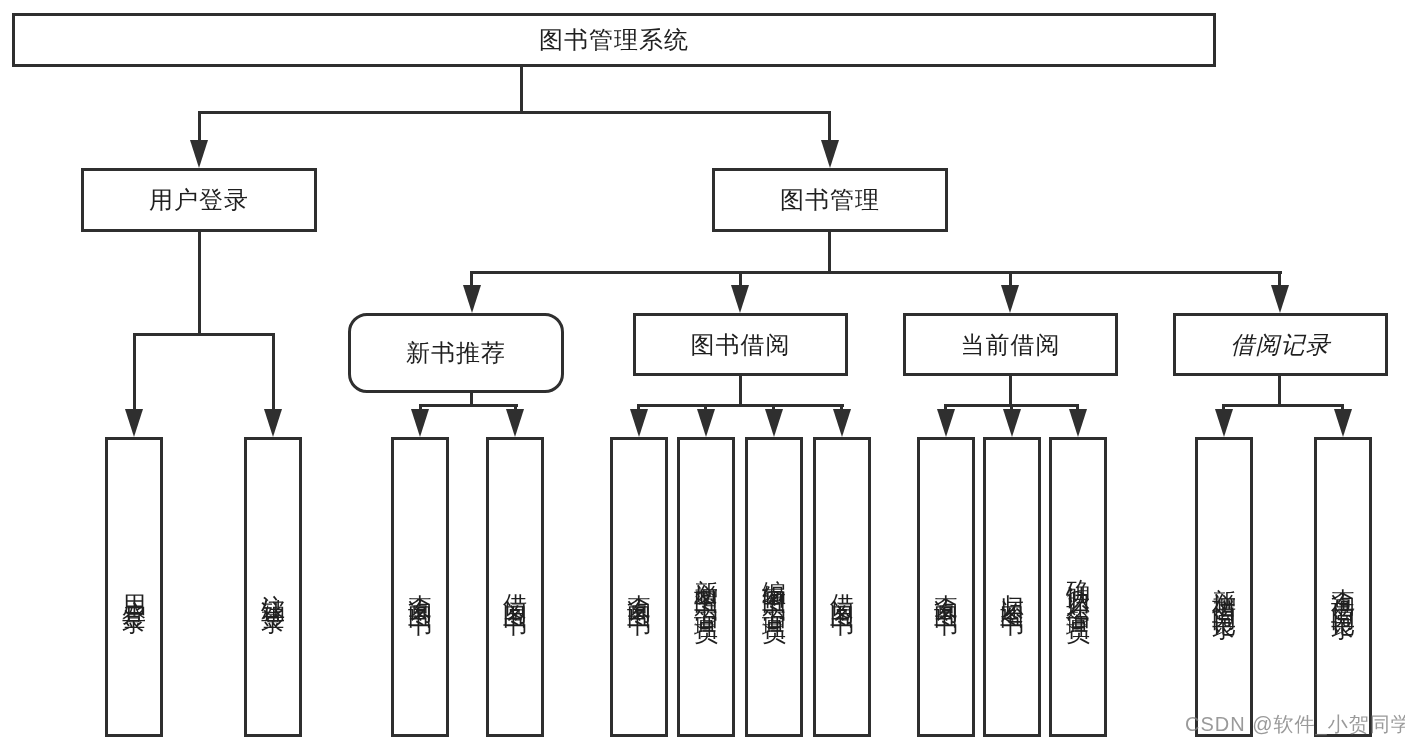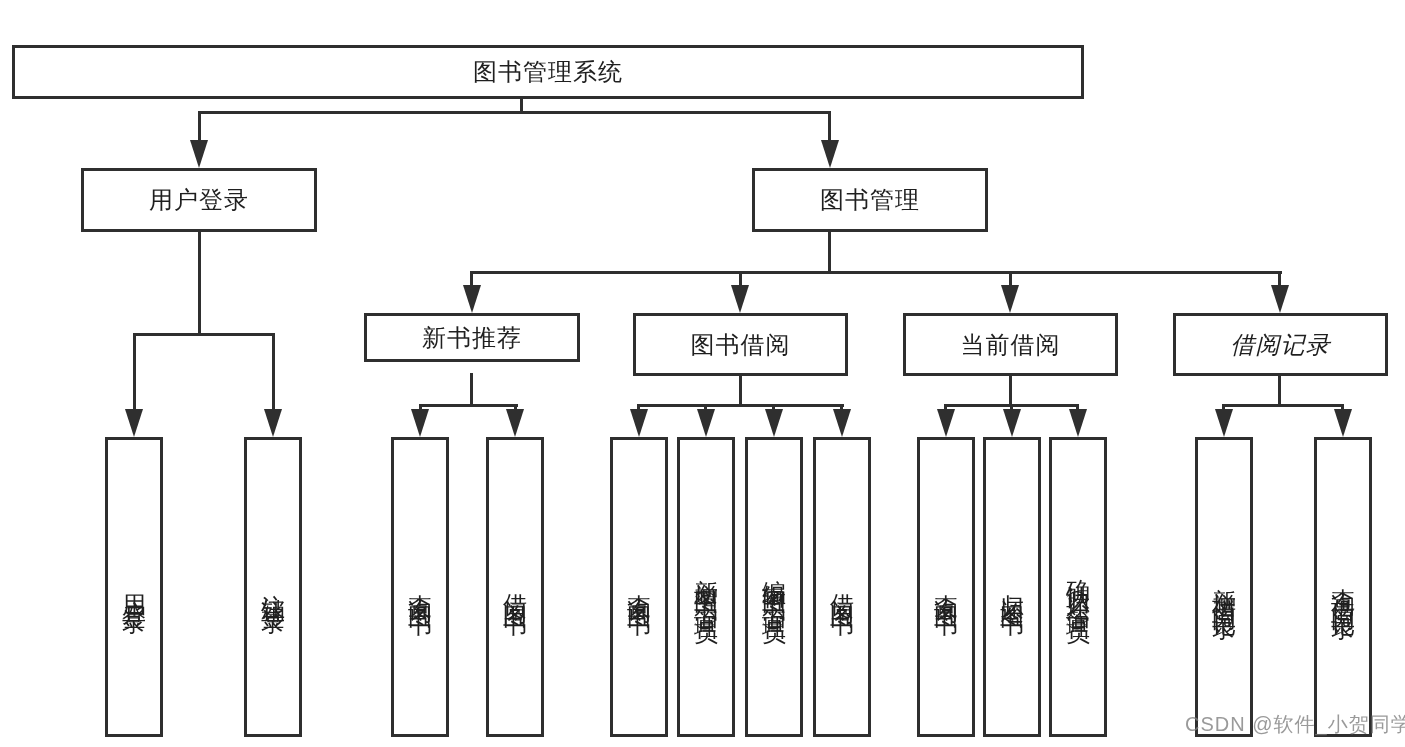--- a/index.html
+++ b/index.html
@@ -20,24 +20,24 @@
   .vline,.hline{position:absolute;background:#2f2f2f;}
   .vline{width:3px;}
   .hline{height:3px;}
 
   
   .arrow{position:absolute;width:0;height:0;
          border-left:9px solid transparent;border-right:9px solid transparent;
          border-top:28px solid #2f2f2f;}
 
   
-  #n-root{left:12px;top:13px;width:1072px;height:54px;margin-top:32px;}
+  #n-root{left:12px;top:13px;width:1204px;height:54px;}
   #n-l2a{left:81px;top:168px;width:236px;height:64px;}
-  #n-l2b{left:712px;top:168px;width:236px;height:64px;margin-left:40px;}
-  #n-l3a{left:364px;top:313px;width:216px;height:49px;}
+  #n-l2b{left:712px;top:168px;width:236px;height:64px;}
+  #n-l3a{left:348px;top:313px;width:216px;height:80px;border-radius:19px;}
   #n-l3b{left:633px;top:313px;width:215px;height:63px;}
   #n-l3c{left:903px;top:313px;width:215px;height:63px;}
   #n-l3d{left:1173px;top:313px;width:215px;height:63px;font-style:italic;}
 
   #lf-a1{left:105px;} #lf-a2{left:244px;}
   #lf-b1{left:391px;} #lf-b2{left:486px;}
   #lf-c1{left:610px;} #lf-c2{left:677px;} #lf-c3{left:745px;} #lf-c4{left:813px;}
   #lf-d1{left:917px;} #lf-d2{left:983px;} #lf-d3{left:1049px;}
   #lf-e1{left:1195px;} #lf-e2{left:1314px;}
 

